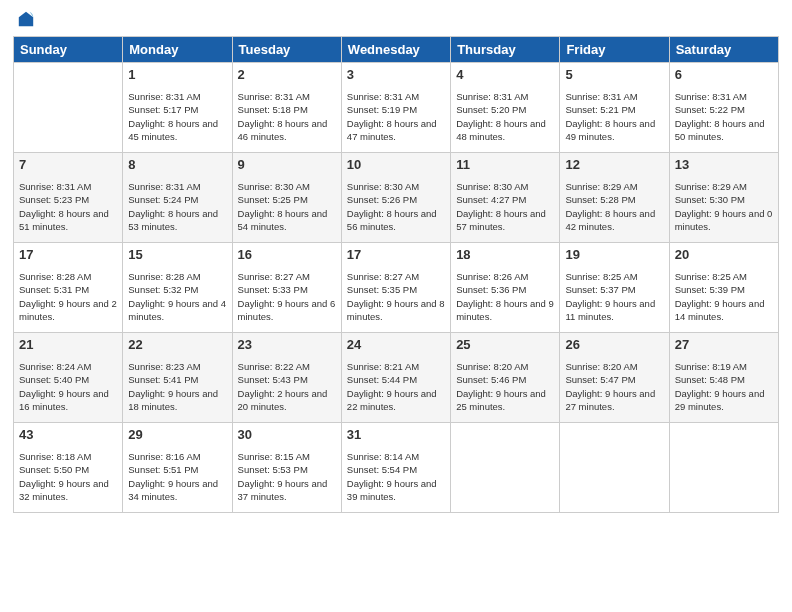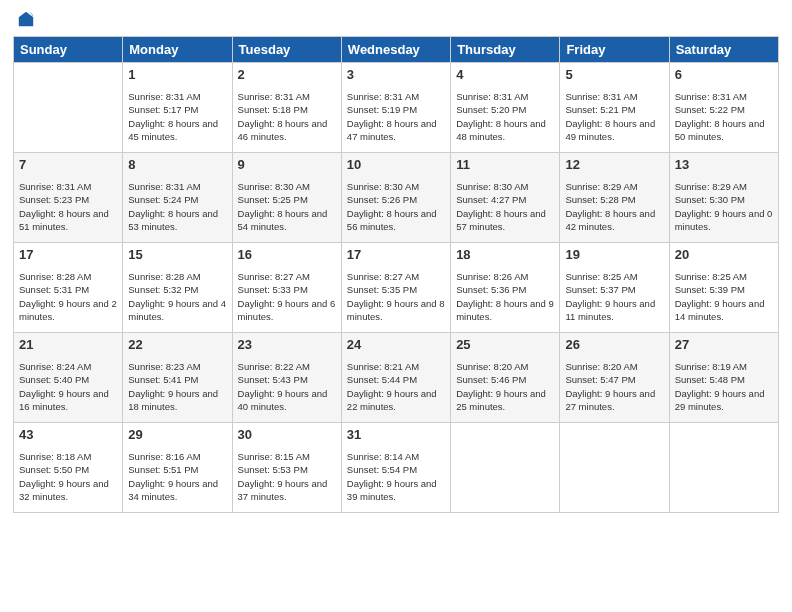--- a/index.html
+++ b/index.html
@@ -320,21 +320,21 @@
           <span>Sunrise: 8:23 AM</span><br>
           <span>Sunset: 5:41 PM</span><br>
           <span>Daylight: 9 hours and 18 minutes.</span>
         </div>
       </td>
           <td>
         <span class="day-num">23</span>
         <div class="day-info">
           <span>Sunrise: 8:22 AM</span><br>
           <span>Sunset: 5:43 PM</span><br>
-          <span>Daylight: 9 hours and 40 minutes.</span>
+          <span>Daylight: 2 hours and 20 minutes.</span>
         </div>
       </td>
           <td>
         <span class="day-num">24</span>
         <div class="day-info">
           <span>Sunrise: 8:21 AM</span><br>
           <span>Sunset: 5:44 PM</span><br>
           <span>Daylight: 9 hours and 22 minutes.</span>
         </div>
       </td>

